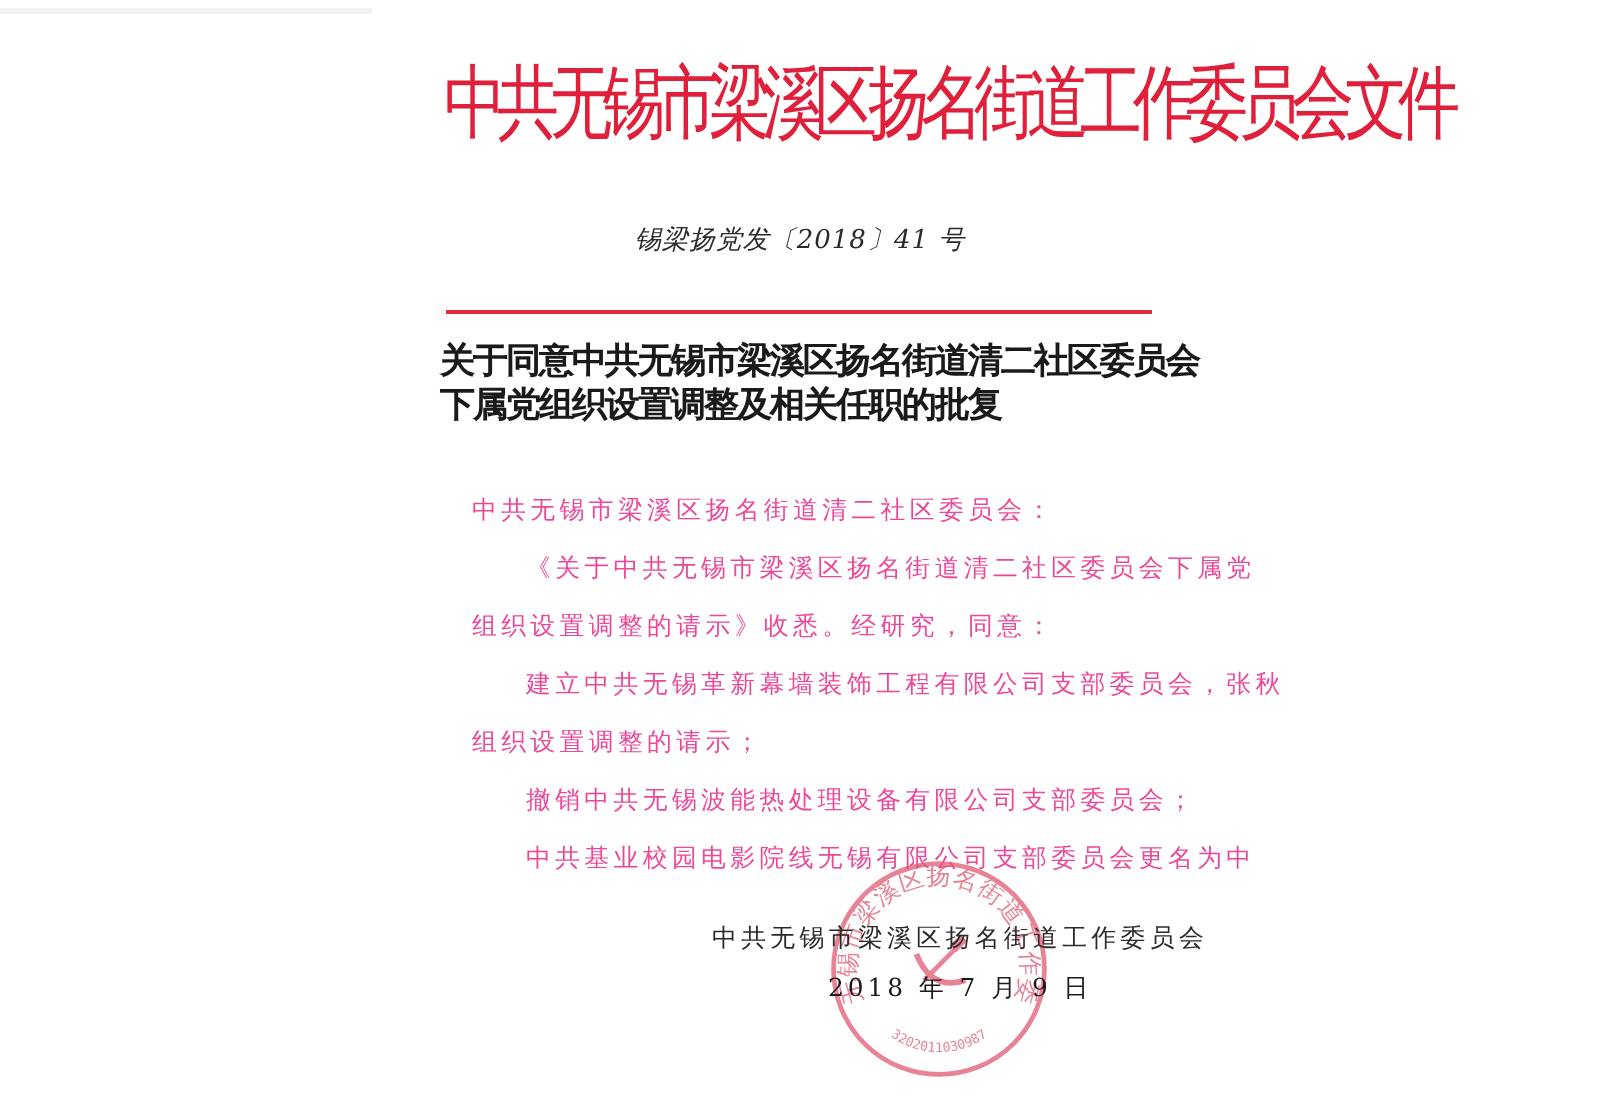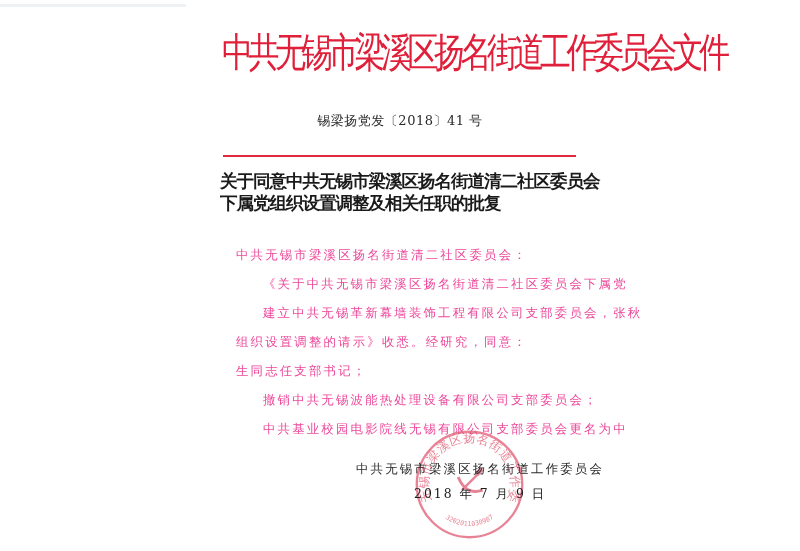--- a/index.html
+++ b/index.html
@@ -13,21 +13,21 @@
 
     .header-title {
       position: absolute; left: 222px; top: 22px; width: 358px; height: 52px;
       color: #e0203a; font-family: "DejaVu Serif", "Liberation Serif", serif;
       font-size: 31px; line-height: 52px; text-align: center; white-space: nowrap;
       letter-spacing: -4.5px; transform: scaleY(1.3); transform-origin: center;
     }
     .doc-number {
       position: absolute; left: 300px; top: 105px; width: 200px; height: 24px;
       font-size: 13px; line-height: 24px; text-align: center; color: #2a2a2a;
-      letter-spacing: 0.5px; white-space: nowrap;
+      letter-spacing: 0.5px; white-space: nowrap; font-style: italic;
     }
     .red-rule {
       position: absolute; left: 223px; top: 151px; width: 353px; height: 2px;
       background: #e0283f;
     }
     .doc-title {
       position: absolute; left: 220px; top: 166px; width: 360px;
       font-size: 17.5px; line-height: 22px; text-align: left; font-weight: bold;
       color: #1a1a1a; letter-spacing: -1px; white-space: nowrap;
     }
@@ -61,23 +61,23 @@
   <div class="red-rule"></div>
 
   <div class="doc-title">
     <div>关于同意中共无锡市梁溪区扬名街道清二社区委员会</div>
     <div>下属党组织设置调整及相关任职的批复</div>
   </div>
 
   <div class="body">
     <p class="para">中共无锡市梁溪区扬名街道清二社区委员会：</p>
     <p class="para indent">《关于中共无锡市梁溪区扬名街道清二社区委员会下属党</p>
+    <p class="para">组织设置调整的请示》收悉。经研究，同意：</p>
     <p class="para indent">建立中共无锡革新幕墙装饰工程有限公司支部委员会，张秋</p>
-    <p class="para">组织设置调整的请示》收悉。经研究，同意：</p>
-    <p class="para">生同志任支部书记；</p>
+    <p class="para">组织设置调整的请示；</p>
     <p class="para indent">撤销中共无锡波能热处理设备有限公司支部委员会；</p>
     <p class="para indent">中共基业校园电影院线无锡有限公司支部委员会更名为中</p>
   </div>
 
   <div class="seal">
     <svg viewBox="0 0 120 120">
       <defs>
         <path id="sealArc" d="M 18 72 A 44 44 0 1 1 102 72" fill="none"></path>
         <path id="sealBottom" d="M 26 88 A 44 44 0 0 0 94 88" fill="none"></path>
       </defs>

